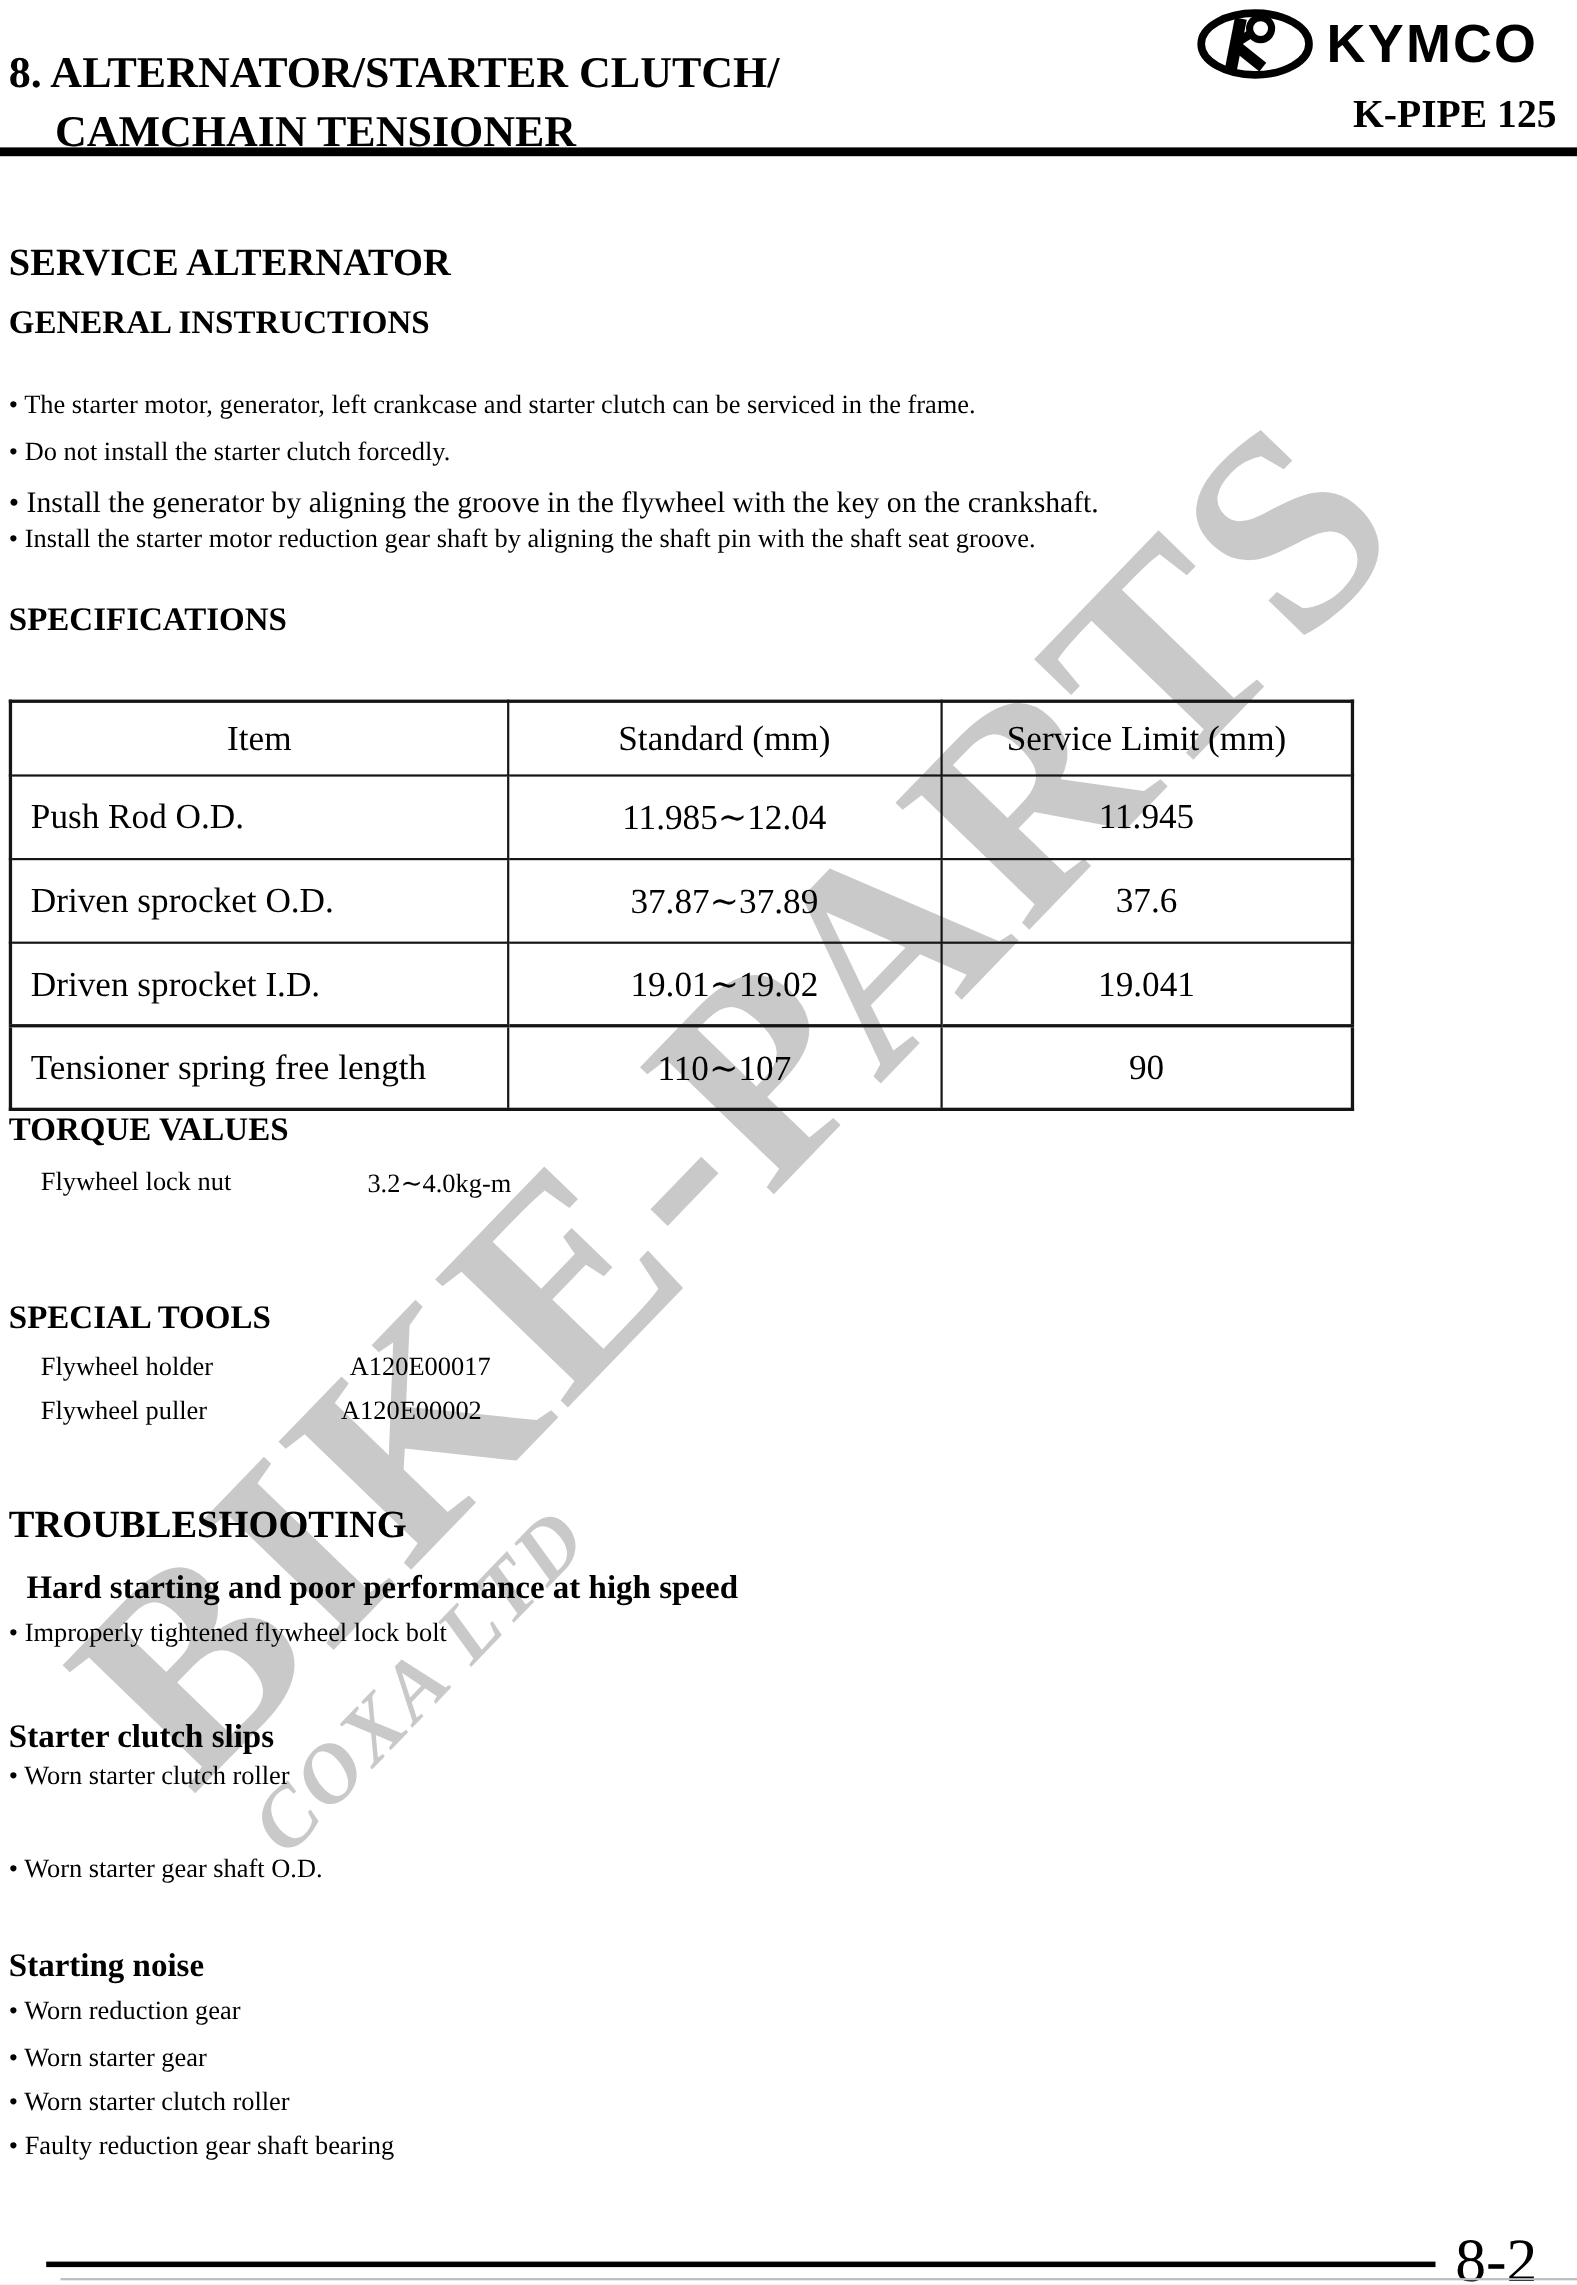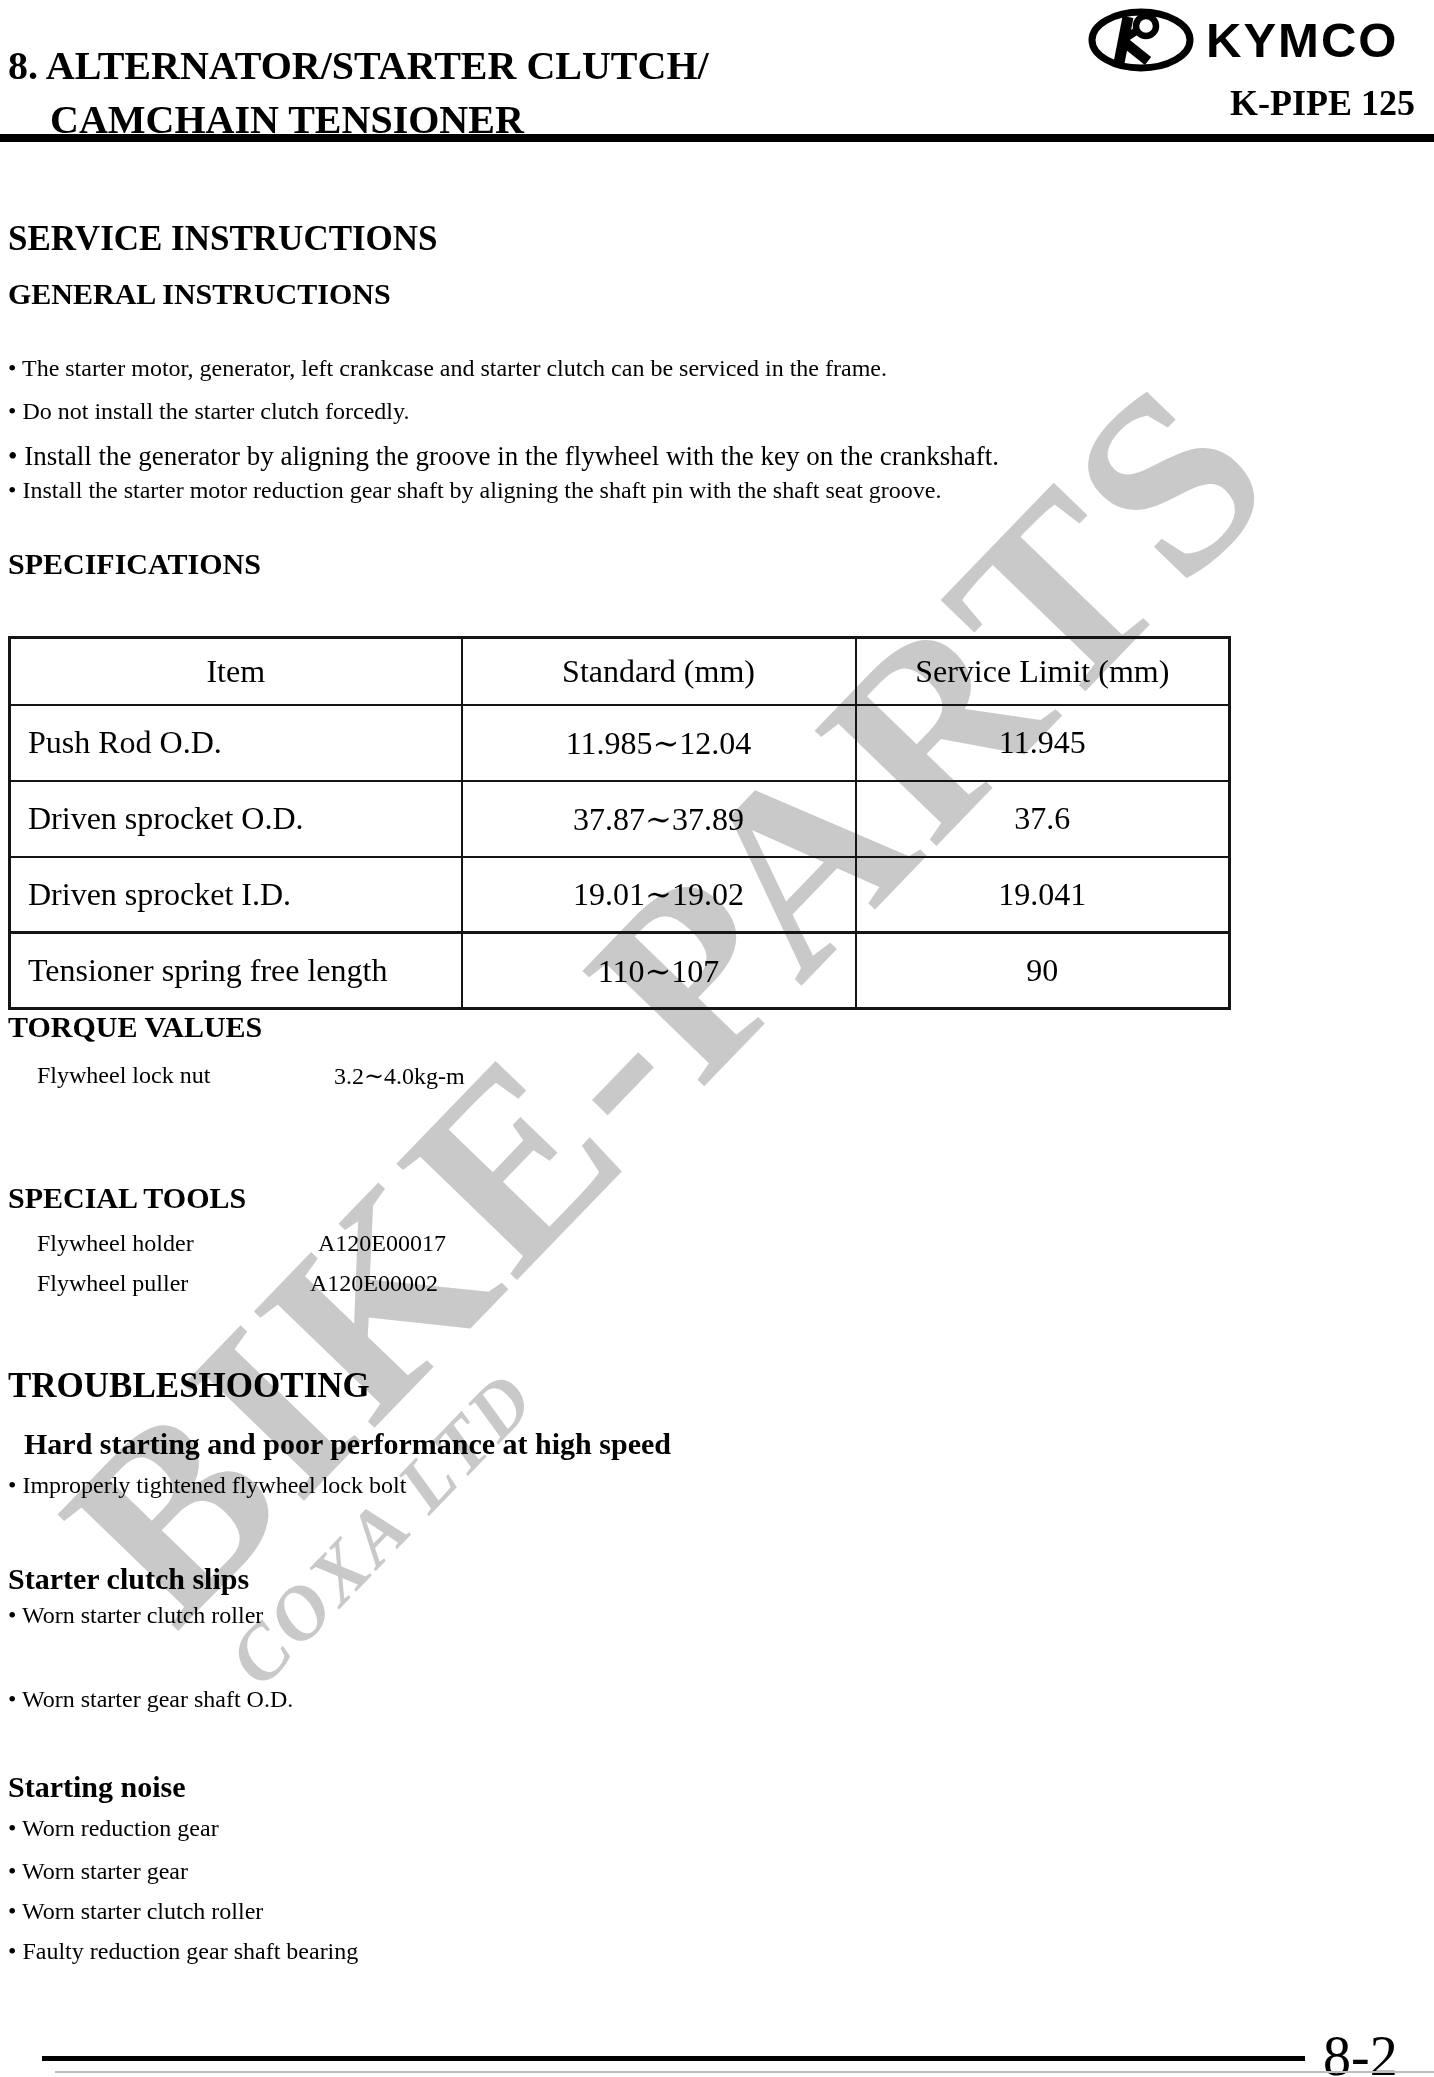--- a/index.html
+++ b/index.html
@@ -59,21 +59,21 @@
       <path d="M35 33 L60 53" stroke="#000" stroke-width="10" fill="none"></path>
       <path d="M36 31 L50 22" stroke="#000" stroke-width="8" fill="none"></path>
       <circle cx="58" cy="18" r="10" fill="none" stroke="#000" stroke-width="6.5"></circle>
     </svg>
     <span class="brand-name">KYMCO</span>
   </div>
   <div class="abs model" style="top:82px;left:1230px;">K-PIPE 125</div>
 
   <div class="abs rule" style="top:134px;"></div>
 
-  <div class="abs h35" style="top:219px;left:8px;">SERVICE INSTRUCTIONS</div>
+  <div class="abs h35" style="top:219px;left:8px;">SERVICE ALTERNATOR</div>
   <div class="abs h30" style="top:277px;left:8px;">GENERAL INSTRUCTIONS</div>
 
   <div class="abs b30" style="top:355px;left:8px;">• The starter motor, generator, left crankcase and starter clutch can be serviced in the frame.</div>
   <div class="abs b30" style="top:398px;left:8px;">• Do not install the starter clutch forcedly.</div>
   <div class="abs b27" style="top:441px;left:8px;">• Install the generator by aligning the groove in the flywheel with the key on the crankshaft.</div>
   <div class="abs b30" style="top:477px;left:8px;">• Install the starter motor reduction gear shaft by aligning the shaft pin with the shaft seat groove.</div>
 
   <div class="abs h30" style="top:547px;left:8px;">SPECIFICATIONS</div>
 
   <table class="spec">

